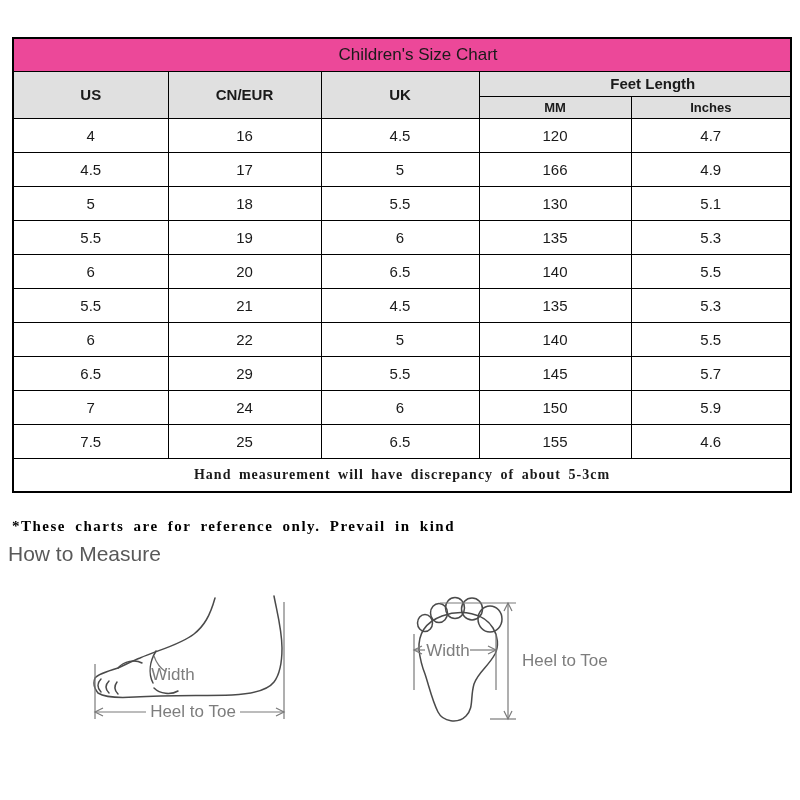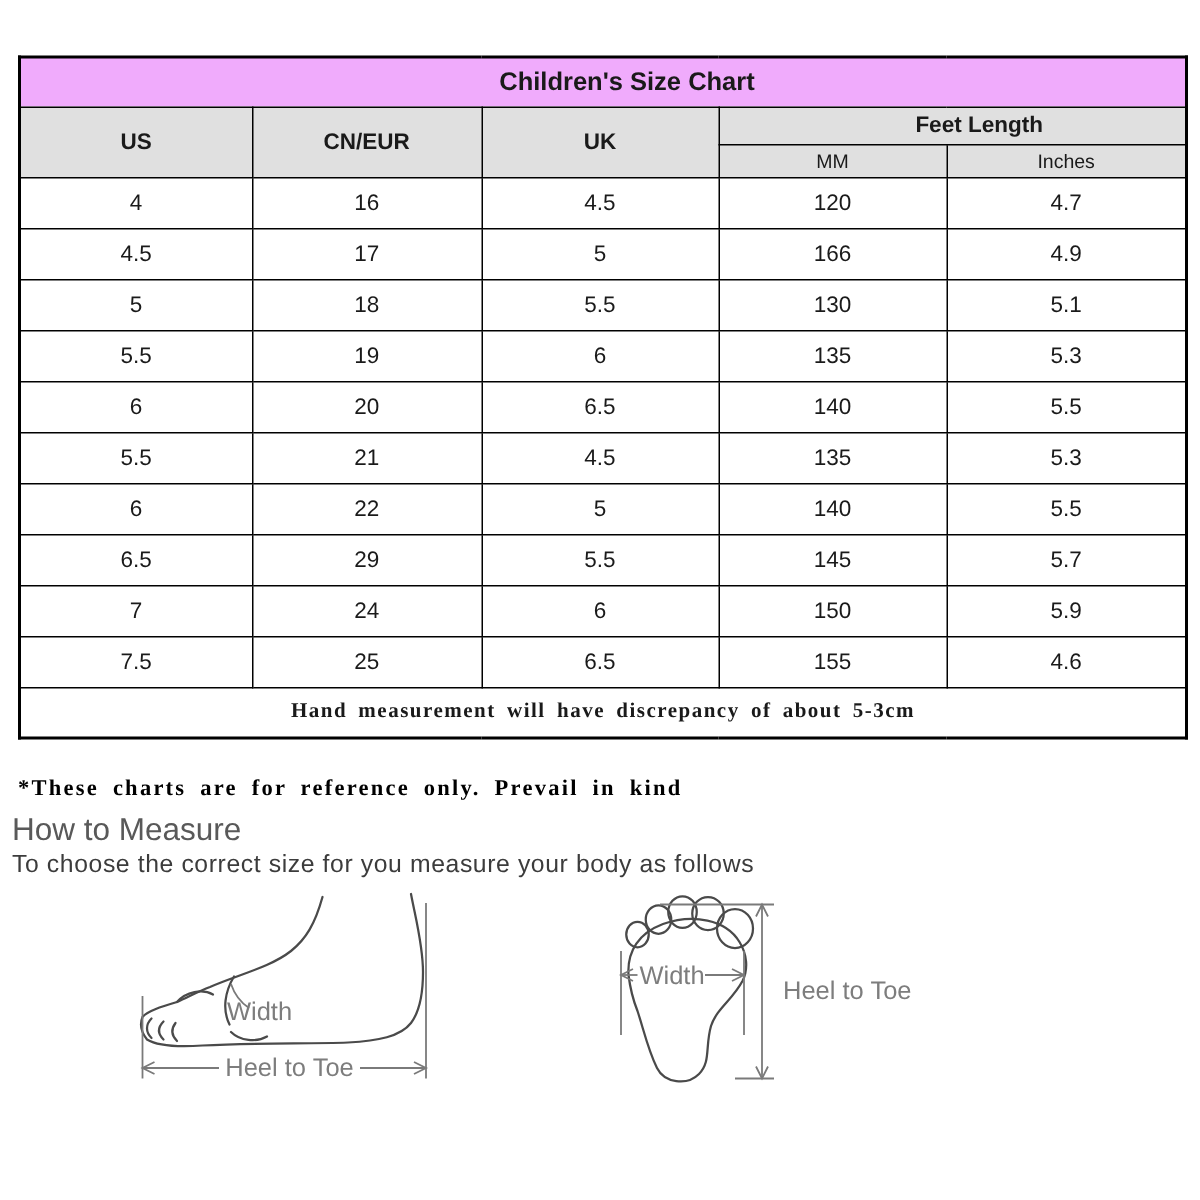--- a/index.html
+++ b/index.html
@@ -22,35 +22,35 @@
   }
   .chart-table th, .chart-table td {
     border: 1px solid #000000;
     text-align: center;
     vertical-align: middle;
     color: #1a1a1a;
   }
   .title-cell {
     height: 33px;
     font-size: 17px;
-    font-weight: bold;
-    background: #f0abfc;
+    font-weight: normal;
+    background: #ec4899;
     color: #000000;
     padding-left: 32px;
   }
   .head-cell {
     background: #e0e0e0;
     font-weight: bold;
     font-size: 15px;
     color: #000000;
   }
   .feet-len-cell { height: 25px; padding-left: 36px; }
   .sub-head-cell {
     background: #e0e0e0;
-    font-weight: normal;
+    font-weight: bold;
     font-size: 13px;
     height: 22px;
     color: #1a1a1a;
   }
   .data-cell { height: 34px; font-size: 15px; }
   .footer-cell {
     height: 34px;
     font-family: "Liberation Serif", serif;
     font-weight: bold;
     font-size: 14px;
@@ -204,21 +204,20 @@
       </tr>
       <tr>
         <td class="footer-cell" colspan="5">Hand measurement will have discrepancy of about 5-3cm</td>
       </tr>
     </tbody>
   </table>
 
   <p class="ref-note">*These charts are for reference only. Prevail in kind</p>
 
   <h2 class="howto-heading">How to Measure</h2>
-  <p class="howto-subtitle">To choose the correct size for you measure your body as follows</p>
 
   <svg class="diagram diagram-side" width="215" height="138" viewBox="0 0 215 138">
 
     <path class="outline" d="M135,10 C130,28 124,38 114,46 C100,57 78,62 60,70 C52,73 45,77 38,80
              C28,83 18,86 15,90 C13,95 14,100 18,105
              C26,110 40,110 55,109 C90,107 125,108 152,107
              C172,106 187,103 194,94 C200,86 202,74 202,60 C202,42 197,24 194,8"></path>
 
     <path class="outline" d="M21,91 C17,95 17,100 21,104"></path>
     <path class="outline" d="M29,93 C25,97 25,101 29,105"></path>

